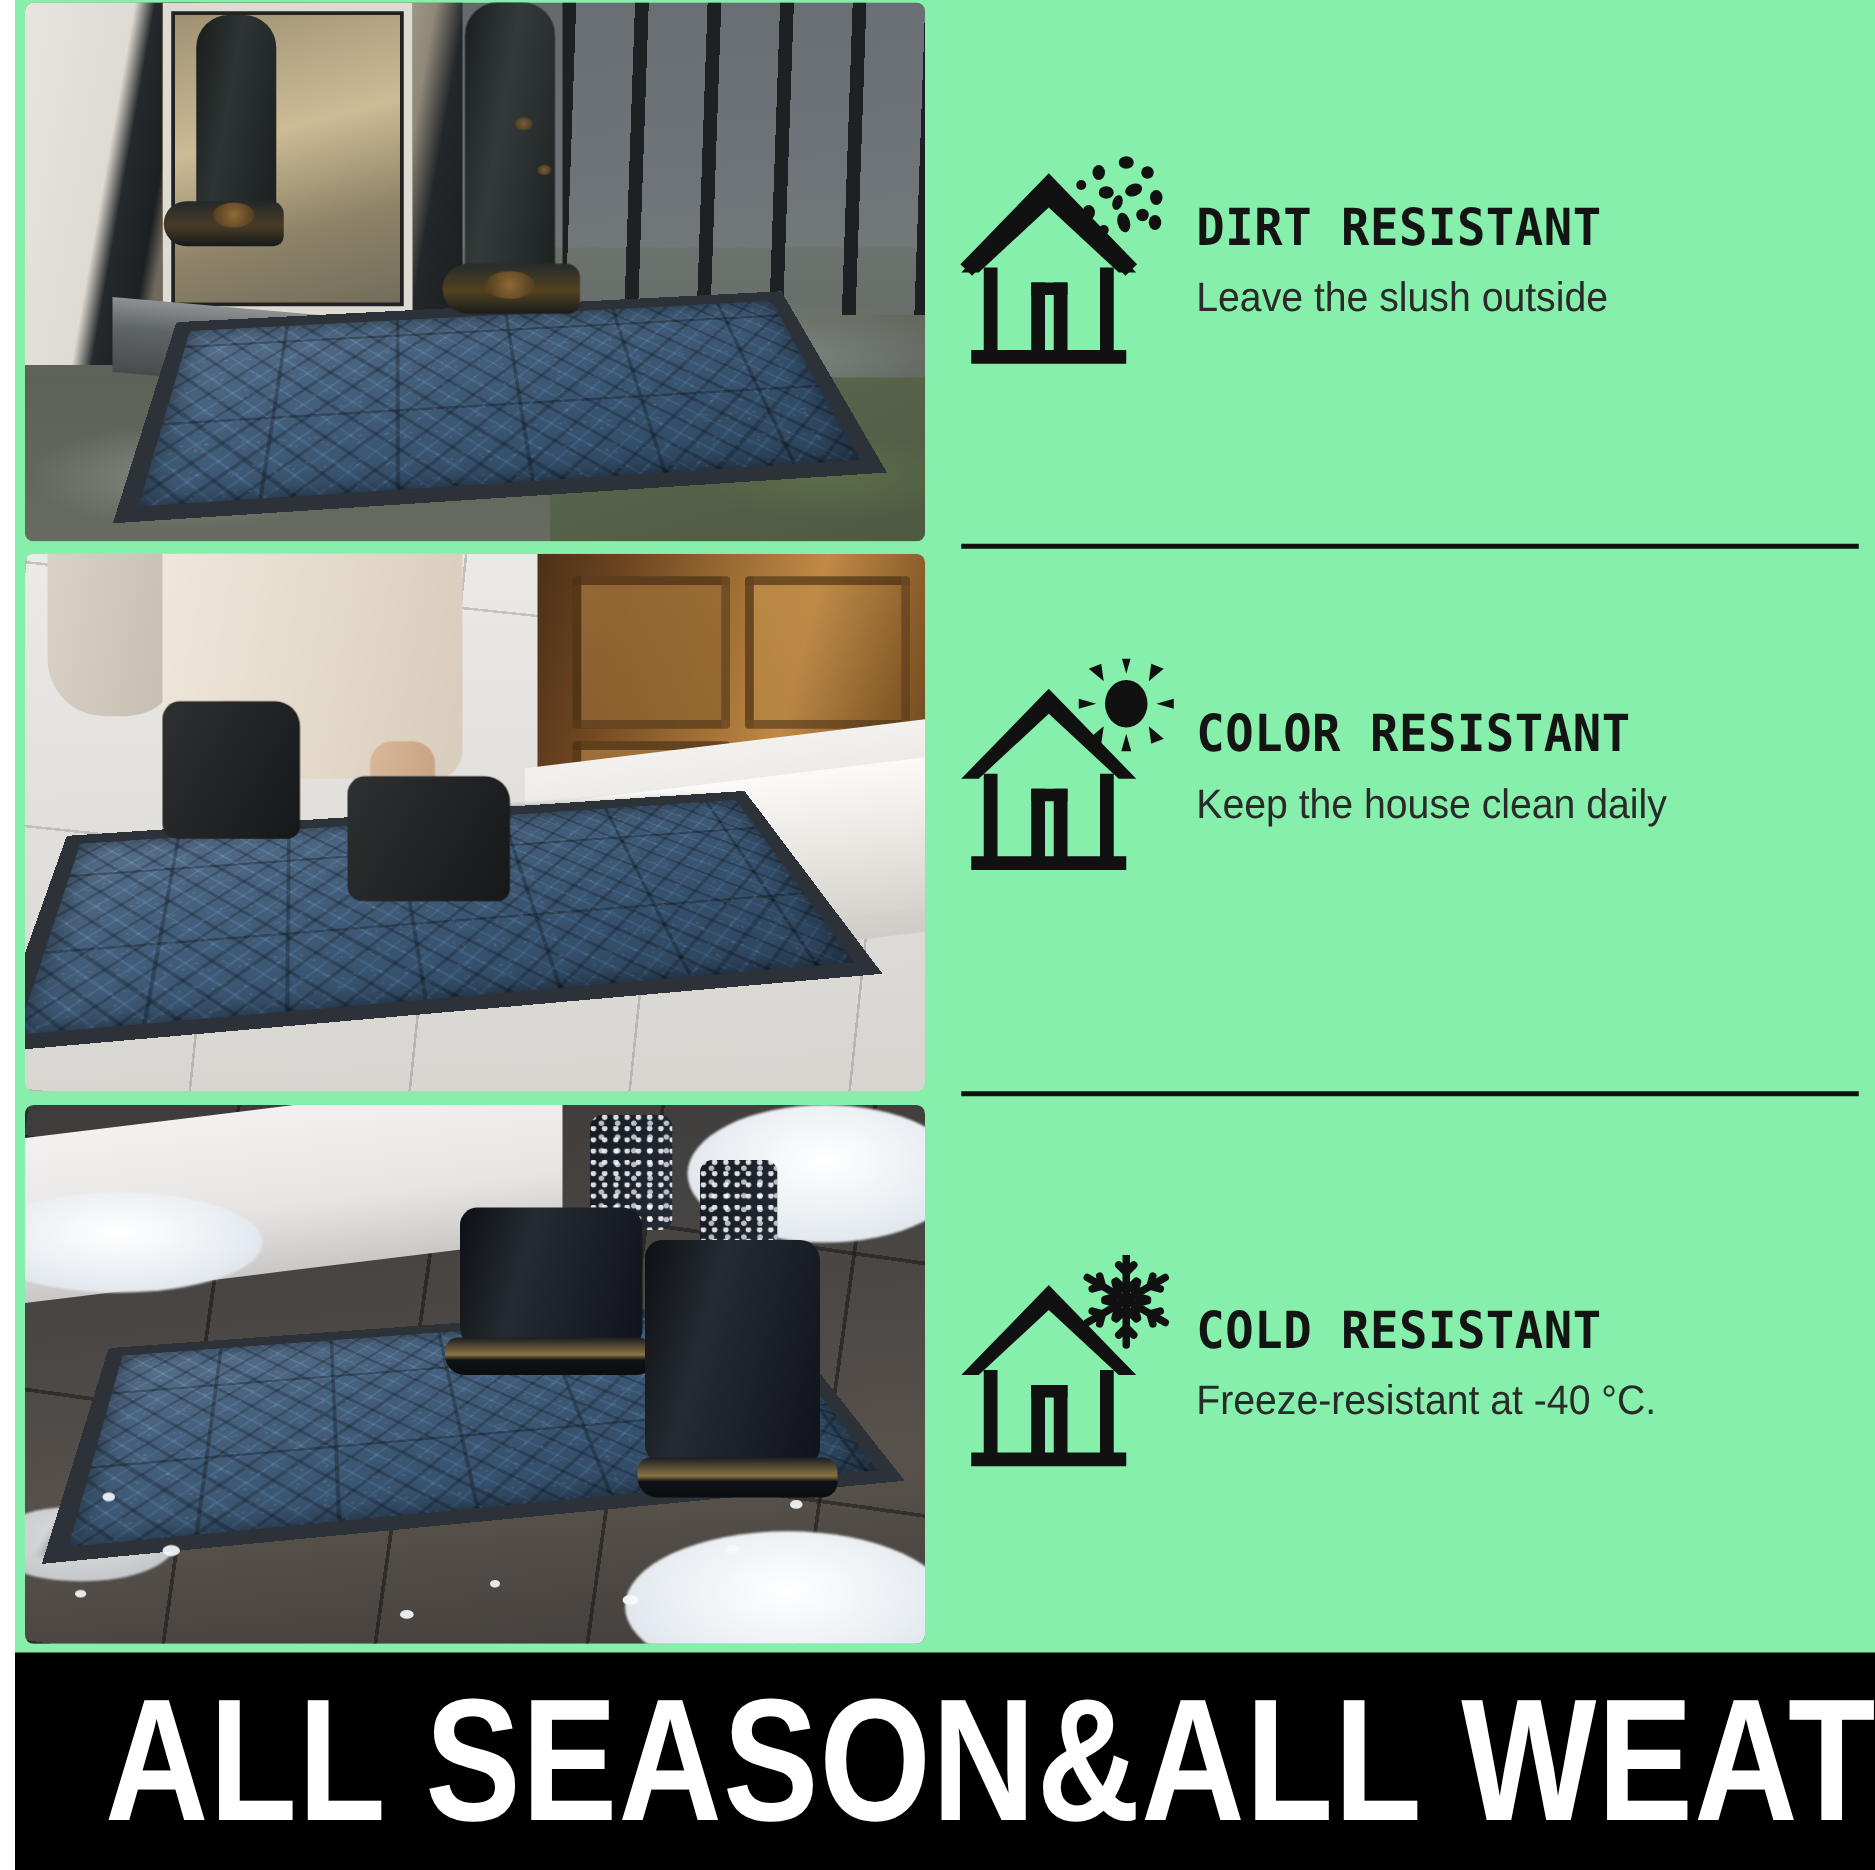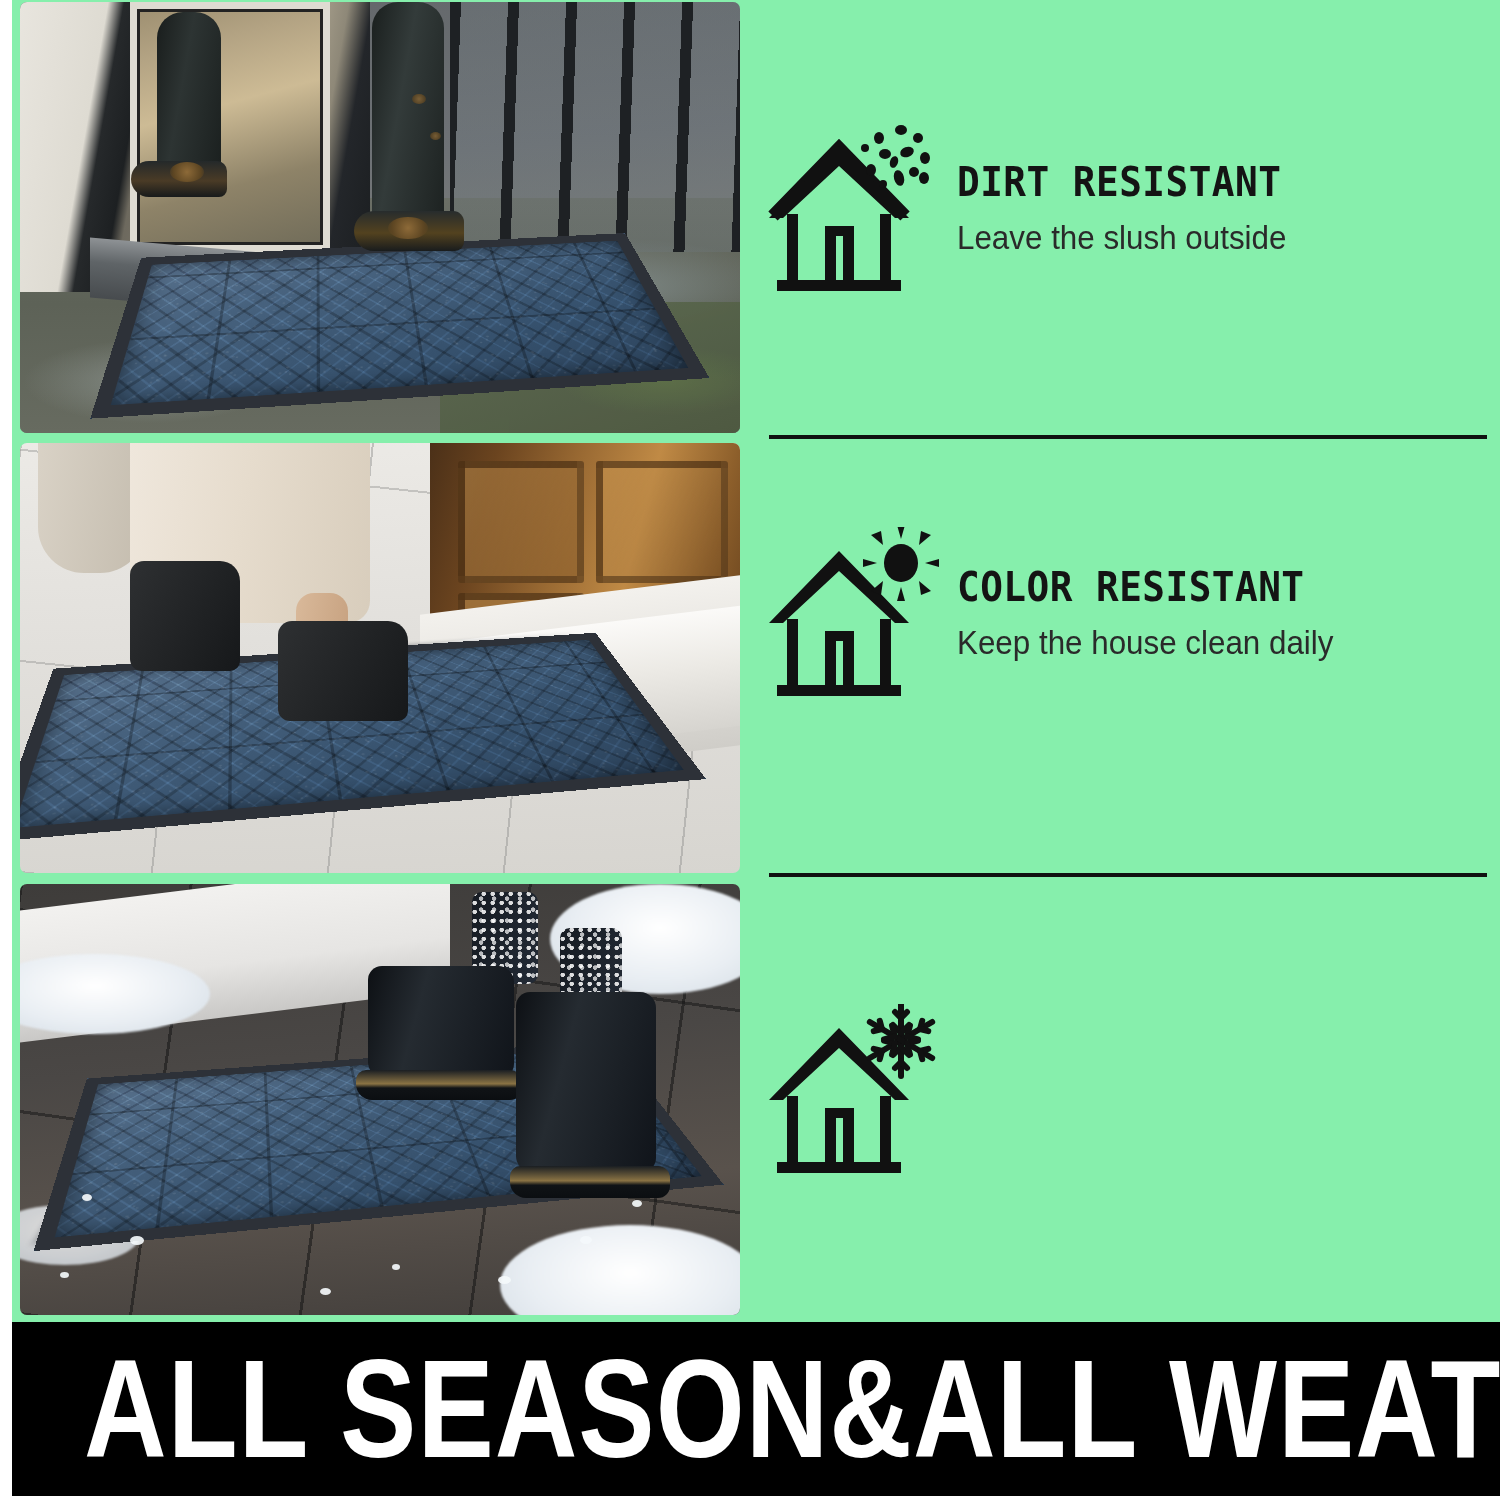--- a/index.html
+++ b/index.html
@@ -561,20 +561,24 @@
               <line x1="-8" y1="-15" x2="0" y2="-7"></line>
                 <line x1="8" y1="-15" x2="0" y2="-7"></line>
               <line x1="-6" y1="28" x2="0" y2="22"></line>
                 <line x1="6" y1="28" x2="0" y2="22"></line>
               <line x1="-8" y1="15" x2="0" y2="7"></line>
                 <line x1="8" y1="15" x2="0" y2="7"></line>
             </g>
           </g>
         </svg>
       </div>
+      <div class="feat-text">
+        <h2 class="feat-title">COLD RESISTANT</h2>
+        <p class="feat-sub">Freeze-resistant at -40 °C.</p>
+      </div>
     </div>
 
     <div class="divider" id="divider-0"></div>
     <div class="divider" id="divider-1"></div>
   </div>
 
   <div class="banner">
     <div class="banner-text">ALL SEASON&amp;ALL WEATHER</div>
   </div>
 

